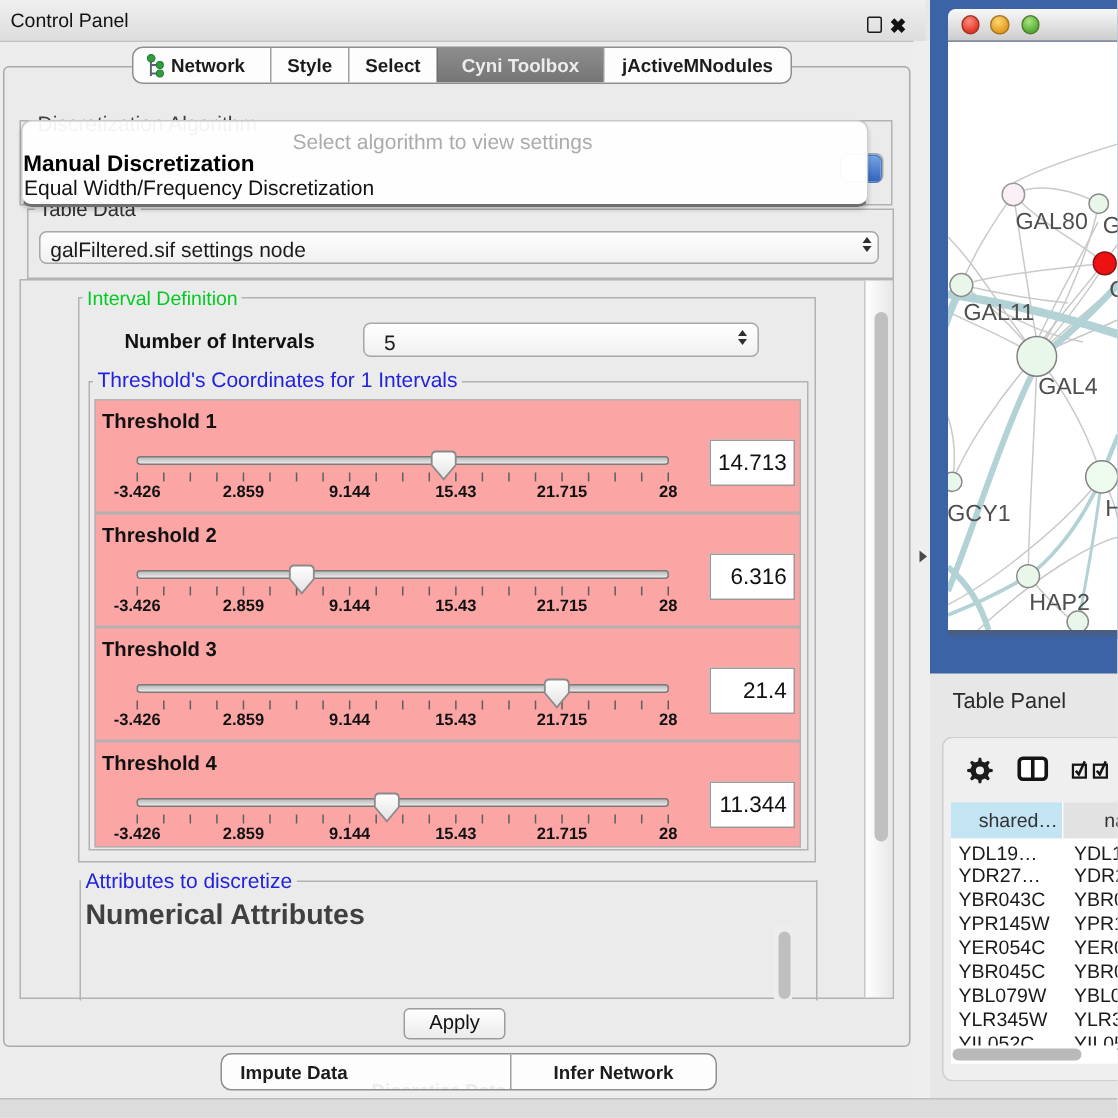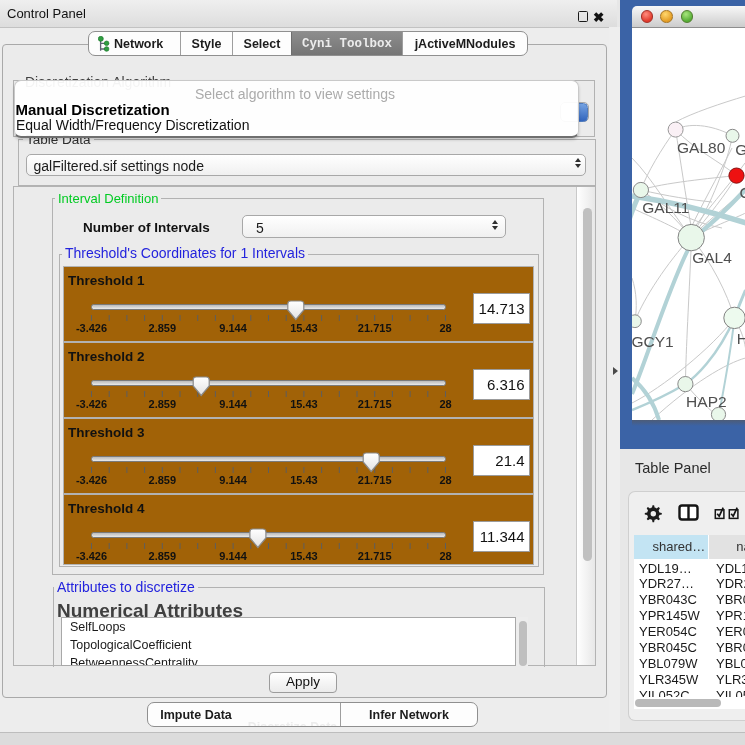--- a/index.html
+++ b/index.html
@@ -25,21 +25,21 @@
 .tlabel{position:absolute;background:#ebebeb;padding:0 3px;font-size:13px;color:#2e2e2e;line-height:13px;white-space:nowrap;}
 .green{color:#00cb22;}
 .blue{color:#2323dd;}
 
 .combo{background:linear-gradient(#ffffff,#f0f0f0);border:1px solid #a8a8a8;border-radius:5px;box-sizing:border-box;}
 .combo .v{position:absolute;left:6.5px;top:0;font-size:14px;color:#1c1c1c;}
 .arr{position:absolute;width:10px;}
 .arr .up{width:0;height:0;border-left:4px solid transparent;border-right:4px solid transparent;border-bottom:5px solid #2e2e2e;margin:0 auto;}
 .arr .dn{width:0;height:0;border-left:4px solid transparent;border-right:4px solid transparent;border-top:5px solid #2e2e2e;margin:2px auto 0;}
 
-.throw{border:1px solid #b2b2b2;background:#a16207;}
+.throw{border:1px solid #b2b2b2;background:#fca5a5;}
 .thlab{position:absolute;left:4.5px;top:6px;font-size:13.5px;font-weight:bold;color:#111;}
 .vfield{position:absolute;background:#fff;border:1px solid #9b9b9b;font-size:15px;color:#111;text-align:right;box-sizing:border-box;}
 
 #attrlist{background:#fff;border:1px solid #a8a8a8;font-size:12.5px;color:#1a1a1a;line-height:18px;padding:0.5px 0 0 8.5px;box-sizing:border-box;}
 
 #applybtn{left:269px;top:672px;width:66px;height:19px;border:1px solid #9c9c9c;border-radius:4px;background:linear-gradient(#ffffff,#ebebeb);font-size:13.5px;color:#111;text-align:center;line-height:18px;}
 
 #popup{left:14px;top:80px;width:563px;height:55px;background:rgba(255,255,255,0.94);border:1px solid #c9c9c9;border-bottom:2px solid #6f6f6f;border-radius:7px;box-shadow:0 2px 3px rgba(0,0,0,0.18);}
 
 .sbtrack{background:linear-gradient(to right,#ffffff,#e6e6e6);}
@@ -78,21 +78,21 @@
     <div class="abs tabstrip" id="toptabs">
       <div class="tab" style="width:91px;justify-content:flex-start;padding-left:9px;box-sizing:border-box;">
         <svg width="12" height="16" viewBox="0 0 12 16" style="margin-right:4px;">
           <path d="M2.6 3 V14.7 M2.6 7.3 H7.5 M2.6 13 H7.5" stroke="#5c6270" stroke-width="1.3" fill="none"></path>
           <circle cx="2.8" cy="2.8" r="2.5" fill="#2f9e40" stroke="#1d7a2c" stroke-width="0.7"></circle>
           <circle cx="8.6" cy="7.3" r="2.3" fill="#2f9e40" stroke="#1d7a2c" stroke-width="0.7"></circle>
           <circle cx="8.6" cy="13" r="2.3" fill="#2f9e40" stroke="#1d7a2c" stroke-width="0.7"></circle>
         </svg>Network</div>
       <div class="tab" style="width:52px;">Style</div>
       <div class="tab" style="width:59px;">Select</div>
-      <div class="tab sel" style="width:111px;font-family:Liberation Mono, monospace;">Cyni Toolbox</div>
+      <div class="tab sel" style="width:111px;">Cyni Toolbox</div>
       <div class="tab" style="width:125px;">jActiveMNodules</div>
     </div>
 
     <div class="abs tbox" style="left:13px;top:80px;width:580px;height:55px;"></div>
     <div class="abs" style="left:25px;top:74px;font-size:14px;color:#3f3f3f;background:transparent;">Discretization Algorithm</div>
 
     <div class="abs combo" style="left:560px;top:102px;width:29px;height:20px;"></div>
     <div class="abs" style="left:576.5px;top:102.5px;width:11.5px;height:19px;background:linear-gradient(#74a2e2,#3265bd);border:1px solid #4f7cc0;border-radius:0 4.5px 4.5px 0;box-sizing:border-box;"></div>
 
     <div class="abs tbox" style="left:18px;top:139px;width:576px;height:45px;"></div>
@@ -223,21 +223,20 @@
         <text x="232.9" y="33.5" text-anchor="middle" font-size="11" font-weight="bold" fill="#111">15.43</text>
         <text x="303.7" y="33.5" text-anchor="middle" font-size="11" font-weight="bold" fill="#111">21.715</text>
         <text x="374.5" y="33.5" text-anchor="middle" font-size="11" font-weight="bold" fill="#111">28</text>
 <path d="M178.9 12 L178.9 6 Q178.9 3 181.9 3 L191.9 3 Q194.9 3 194.9 6 L194.9 12 L186.9 21.5 Z" fill="url(#th3)" stroke="#8a8a8a" stroke-width="1.2"></path>
 </svg>
 <div class="abs vfield" style="left:472.5px;top:521px;width:57px;height:31px;line-height:29px;padding-right:4px;">11.344</div>
 
     <div class="abs tbox" style="left:52.5px;top:587px;width:490px;height:79px;border-bottom:none;"></div>
     <div class="abs tlabel blue" style="left:54px;top:580.5px;font-size:14px;">Attributes to discretize</div>
     <div class="abs" style="left:57px;top:600px;font-size:19px;font-weight:bold;color:#404040;">Numerical Attributes</div>
-    <div class="abs" id="attrlist" style="left:60.5px;top:616.5px;width:455px;height:49.5px;overflow:hidden;">SelfLoops<br>TopologicalCoefficient<br>BetweennessCentrality</div>
     <div class="abs" style="left:515.5px;top:617px;width:12.5px;height:49px;background:#ededed;"></div>
     <div class="abs sbthumb" style="left:519px;top:621px;width:8px;height:45px;background:#bfbfbf;"></div>
 
     <div class="abs" id="applybtn">Apply</div>
 
     <div class="abs tabstrip" id="bottabs" style="left:147px;top:702px;height:23px;">
       <div class="tab" style="width:96px;">Impute Data</div>
       <div class="tab sel" style="width:96px;margin-top:24px;">Discretize Data</div>
       <div class="tab" style="width:137px;">Infer Network</div>
     </div>

